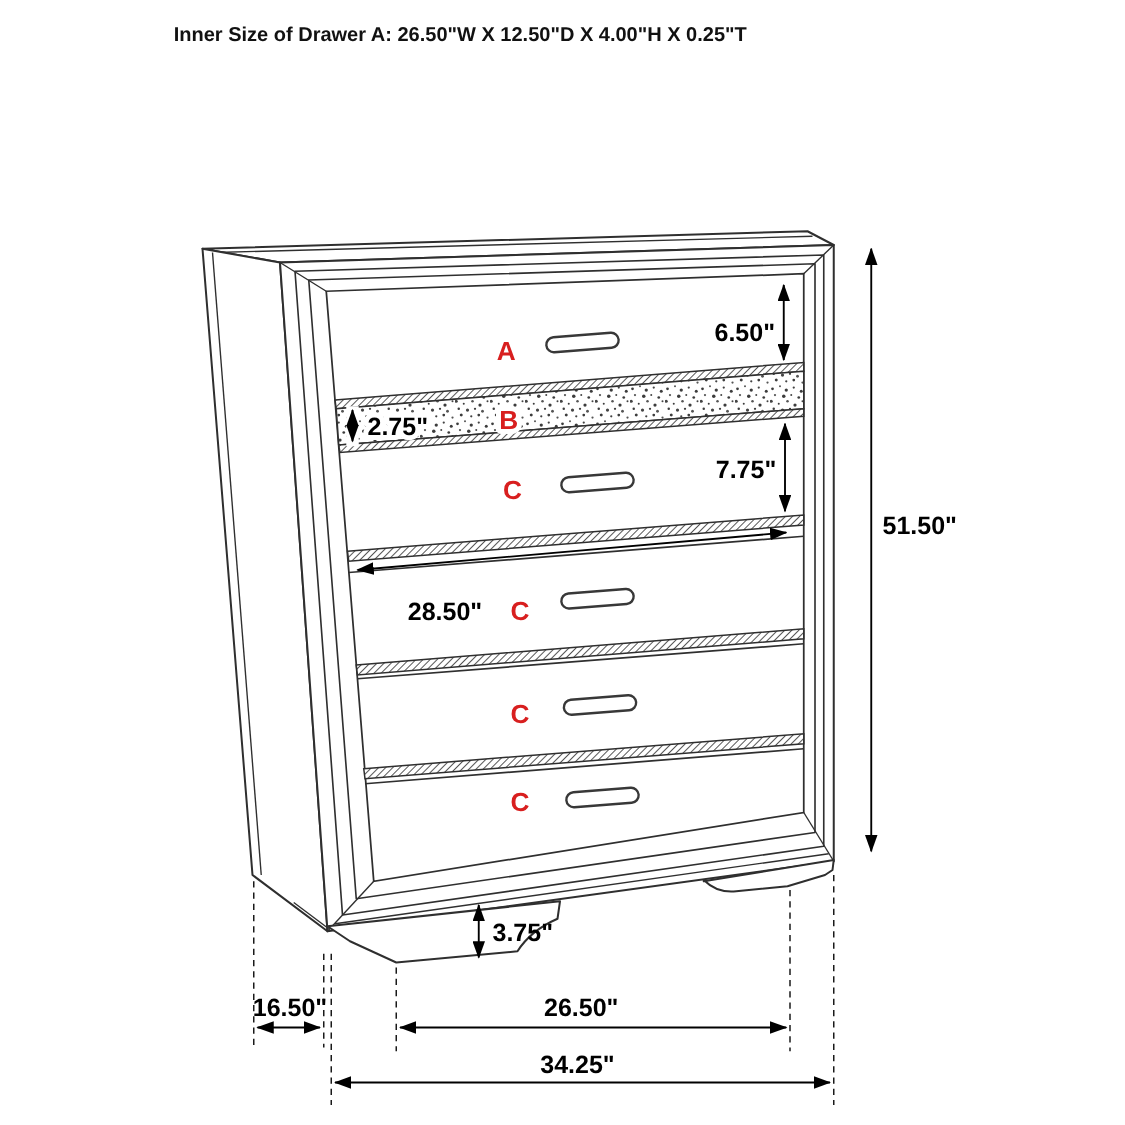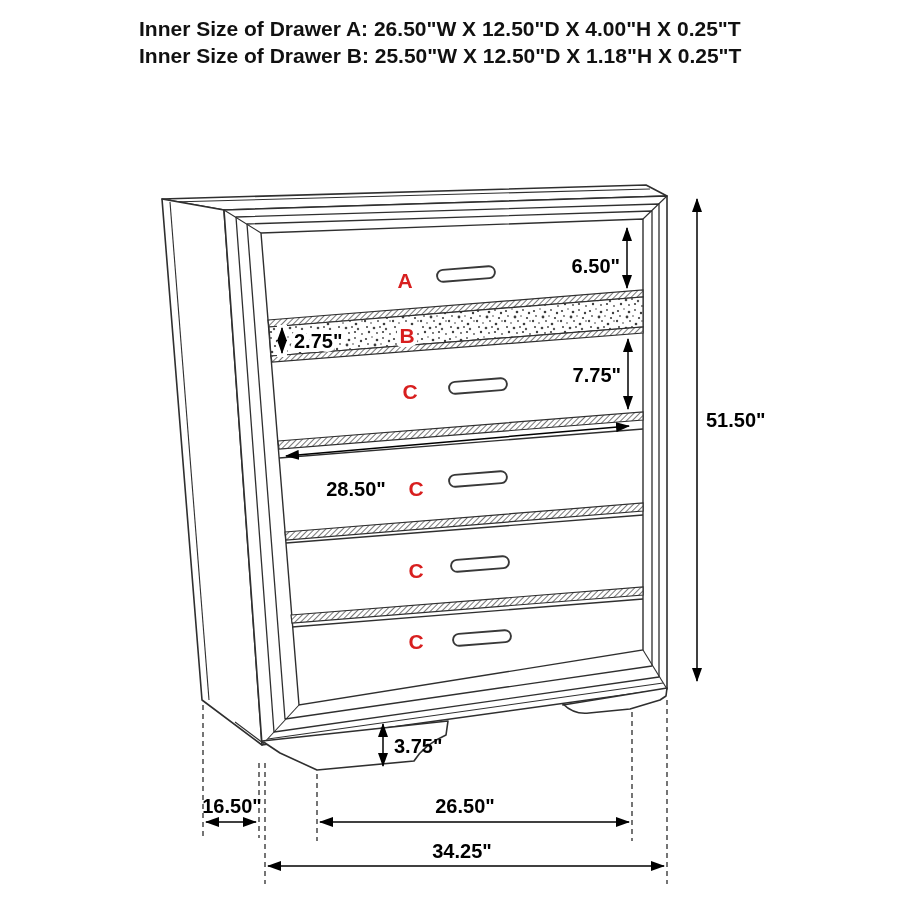--- a/index.html
+++ b/index.html
@@ -1,18 +1,18 @@
 <!DOCTYPE html>
 <html><head>
 <meta charset="utf-8">
 <style>
   html,body{margin:0;padding:0;background:#ffffff;}
   .page{position:relative;width:900px;height:900px;background:#ffffff;overflow:hidden;
         font-family:"Liberation Sans","DejaVu Sans",sans-serif;}
-  .header{position:absolute;left:139px;top:16px;font-size:21px;line-height:26.5px;
+  .header{position:absolute;left:139px;top:16px;font-size:16px;line-height:26.5px;
           font-weight:bold;color:#111;white-space:nowrap;letter-spacing:0px;}
   svg{position:absolute;left:0;top:0;}
   .furn{fill:#ffffff;stroke:#2f2f2f;stroke-width:1.6;stroke-linejoin:round;}
   .furn2{fill:none;stroke:#2f2f2f;stroke-width:1.3;stroke-linejoin:round;}
   .thin{fill:none;stroke:#2f2f2f;stroke-width:1.1;}
   .rowline{fill:none;stroke:#2f2f2f;stroke-width:1.4;}
   .band{stroke:#2f2f2f;stroke-width:1.2;}
   .handle{fill:#ffffff;stroke:#383838;stroke-width:1.9;}
   .dash{fill:none;stroke:#1a1a1a;stroke-width:1.2;stroke-dasharray:5,4;}
   .dim{fill:none;stroke:#000000;stroke-width:1.5;}
@@ -20,21 +20,20 @@
   .redtxt{font-family:"Liberation Sans","DejaVu Sans",sans-serif;font-size:21px;font-weight:bold;fill:#d81f1f;text-anchor:middle;}
   .halo{paint-order:stroke;stroke:#ffffff;stroke-width:8px;stroke-linejoin:round;}
 </style>
 </head>
 <body>
 
 <div class="page">
 
   <div class="header">
     <div>Inner Size of Drawer A: 26.50"W X 12.50"D X 4.00"H X 0.25"T</div>
-    <div>Inner Size of Drawer B: 25.50"W X 12.50"D X 1.18"H X 0.25"T</div>
   </div>
 
   <svg width="900" height="900" viewBox="0 0 900 900">
     <defs>
       <marker id="arr" viewBox="0 0 14 10" refX="13" refY="5" markerWidth="14" markerHeight="10" orient="auto-start-reverse" markerUnits="userSpaceOnUse">
         <path d="M0,0 L14,5 L0,10 Z" fill="#000"></path>
       </marker>
       <pattern id="hatch" width="4" height="4" patternUnits="userSpaceOnUse" patternTransform="rotate(45)">
         <rect width="4" height="4" fill="#ffffff"></rect>
         <line x1="0" y1="0" x2="0" y2="4" stroke="#4a4a4a" stroke-width="1.5"></line>

